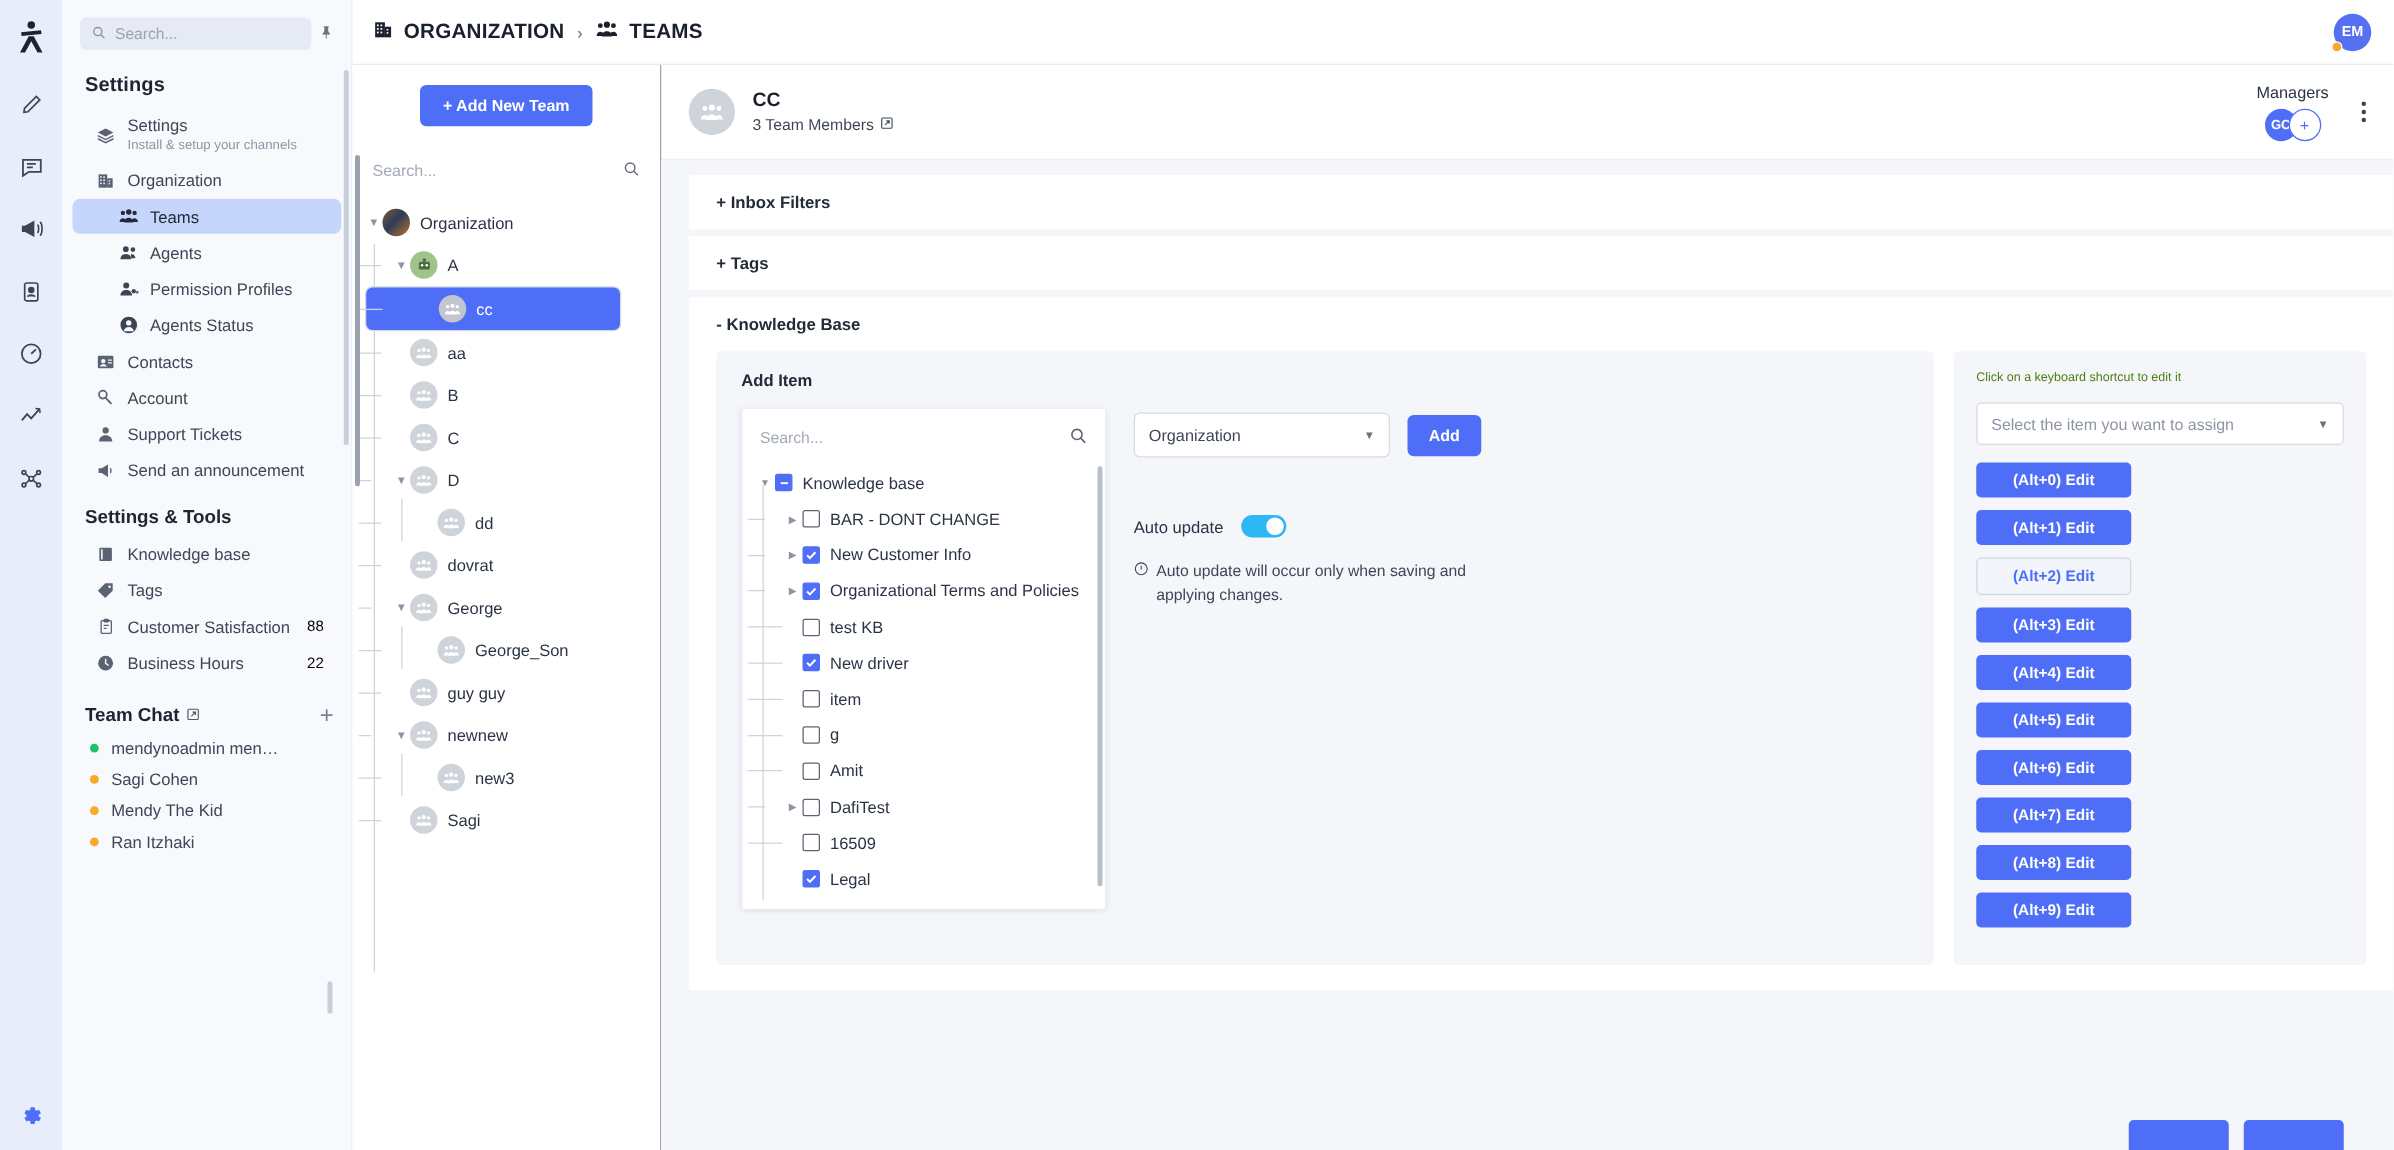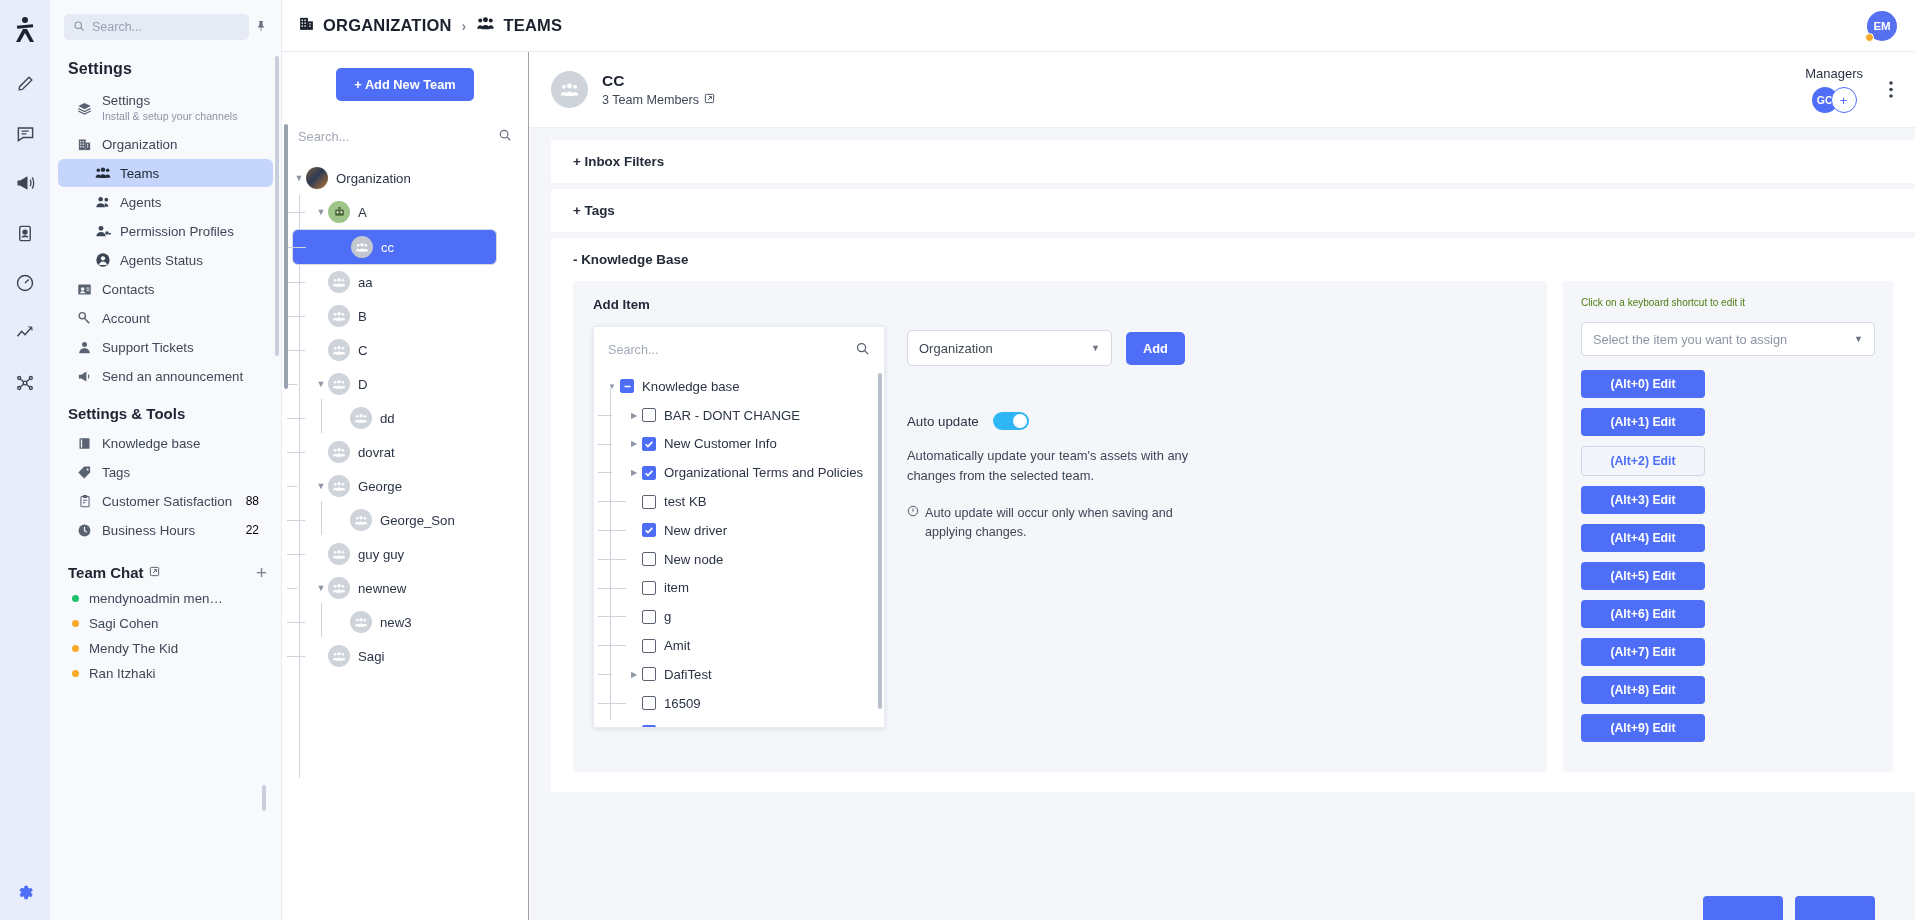--- a/index.html
+++ b/index.html
@@ -890,26 +890,20 @@
                         <div class="kbline" style="left:-6px; top:14px; width:28px; height:1px;"></div>
                         <span class="kbcaret"></span>
                         <span class="cb on">
                           <svg width="10" height="10" viewBox="0 0 12 12" fill="none" stroke="#fff" stroke-width="2">
                               <path d="M2 6.3L4.7 9 10 3.4"></path>
                             </svg>
                         </span>
                         <span>New driver</span>
                       </div>
 
-                      <div class="kbrow" style="padding-left:22px;">
-                        <div class="kbline" style="left:-6px; top:14px; width:28px; height:1px;"></div>
-                        <span class="kbcaret"></span>
-                        <span class="cb"></span>
-                        <span>New node</span>
-                      </div>
 
                       <div class="kbrow" style="padding-left:22px;">
                         <div class="kbline" style="left:-6px; top:14px; width:28px; height:1px;"></div>
                         <span class="kbcaret"></span>
                         <span class="cb"></span>
                         <span>item</span>
                       </div>
 
                       <div class="kbrow" style="padding-left:22px;">
                         <div class="kbline" style="left:-6px; top:14px; width:28px; height:1px;"></div>
@@ -961,21 +955,20 @@
                       </div>
                       <button class="addbtn">Add</button>
                     </div>
 
                     <div class="autorow">
                       <span class="al">Auto update</span>
                       <span class="toggle">
                           <span class="kn"></span>
                         </span>
                     </div>
-                    <div class="autodesc">Automatically update your team's assets with any changes from the selected team.</div>
                     <div class="autonote">
                       <span>
                         <svg width="12" height="12" viewBox="0 0 24 24" fill="none" stroke="#3f4756" stroke-width="1.8">
                             <circle cx="12" cy="12" r="9.5"></circle>
                             <path d="M12 7v6M12 16.2v.1"></path>
                           </svg>
                       </span>
                       <span>Auto update will occur only when saving and applying changes.</span>
                     </div>
                   </div>

